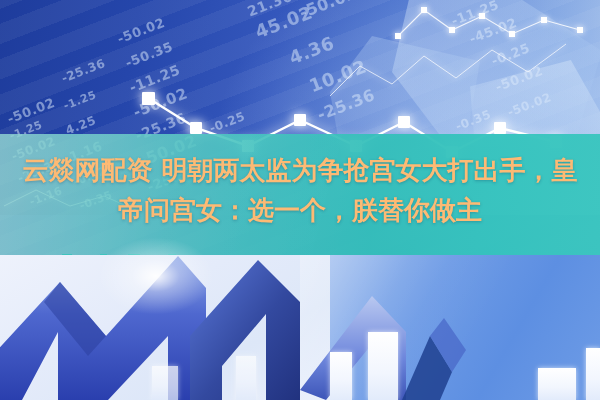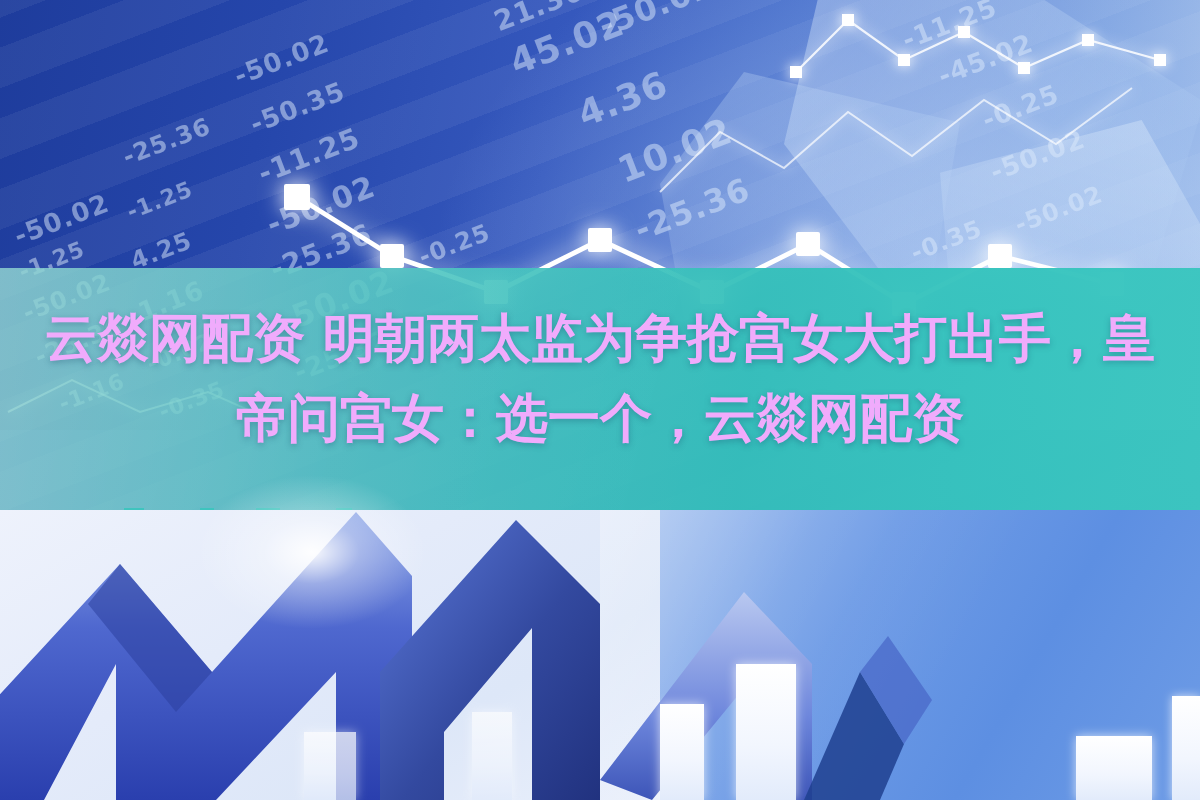--- a/index.html
+++ b/index.html
@@ -97,21 +97,21 @@
     position:absolute;left:0;top:255px;width:330px;height:145px;
     background:linear-gradient(150deg,#eef2fc 0%,#e4ebfa 40%,#dde7f8 70%,#e9effb 100%);
   }
 
   .bar{position:absolute;background:linear-gradient(180deg,#ffffff 0%,#f2f6fe 60%,#e2ebfb 100%);box-shadow:0 0 5px rgba(255,255,255,.7);}
 
   
   .headline{
     position:absolute;left:0;top:150px;width:600px;
     text-align:center;
-    color:#f0abfc;
+    color:#fdba74;
     font-weight:bold;
     font-size:26px;
     line-height:40px;
     letter-spacing:0px;
     text-shadow:0 1px 3px rgba(20,70,100,0.35);
     font-family:"DejaVu Sans","Liberation Sans",sans-serif;
     white-space:nowrap;
   }
   .headline .ln{display:block;}
 </style>
@@ -266,16 +266,16 @@
   <div class="bar" style="left:538px;top:368px;width:38px;height:32px;"></div>
   <div class="bar" style="left:586px;top:348px;width:14px;height:52px;"></div>
   <div class="bar" style="left:152px;top:366px;width:26px;height:34px;opacity:.75;"></div>
   <div class="bar" style="left:236px;top:356px;width:20px;height:44px;opacity:.7;"></div>
 
   <div style="position:absolute;left:96px;top:236px;width:120px;height:80px;
               background:radial-gradient(ellipse at 50% 50%, rgba(255,255,255,0.95) 0%, rgba(255,255,255,0.35) 28%, rgba(255,255,255,0) 68%);"></div>
 
   <div class="headline">
     <span class="ln">云燚网配资 明朝两太监为争抢宫女大打出手，皇</span>
-    <span class="ln">帝问宫女：选一个，云燚网配资</span>
+    <span class="ln">帝问宫女：选一个，朕替你做主</span>
   </div>
 
 </div>
 
 </body></html>

